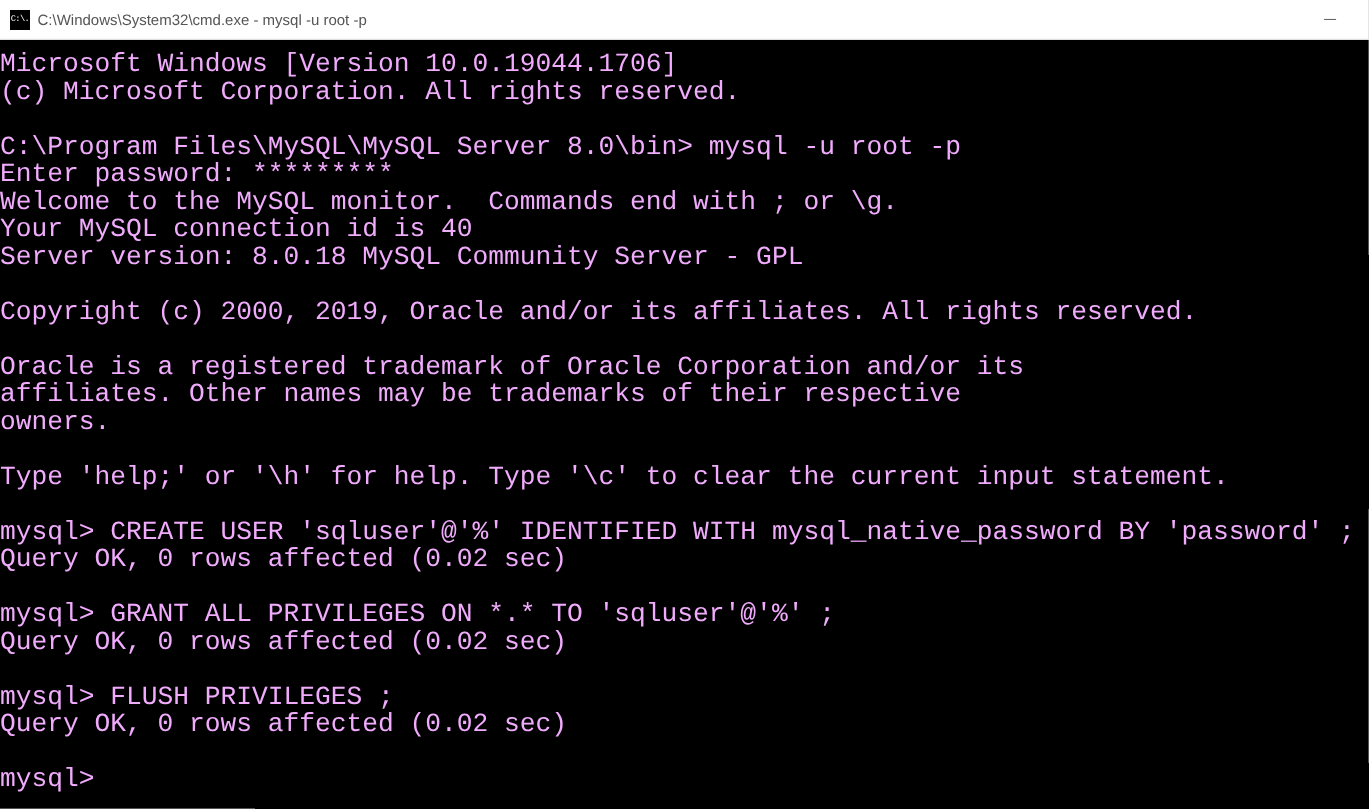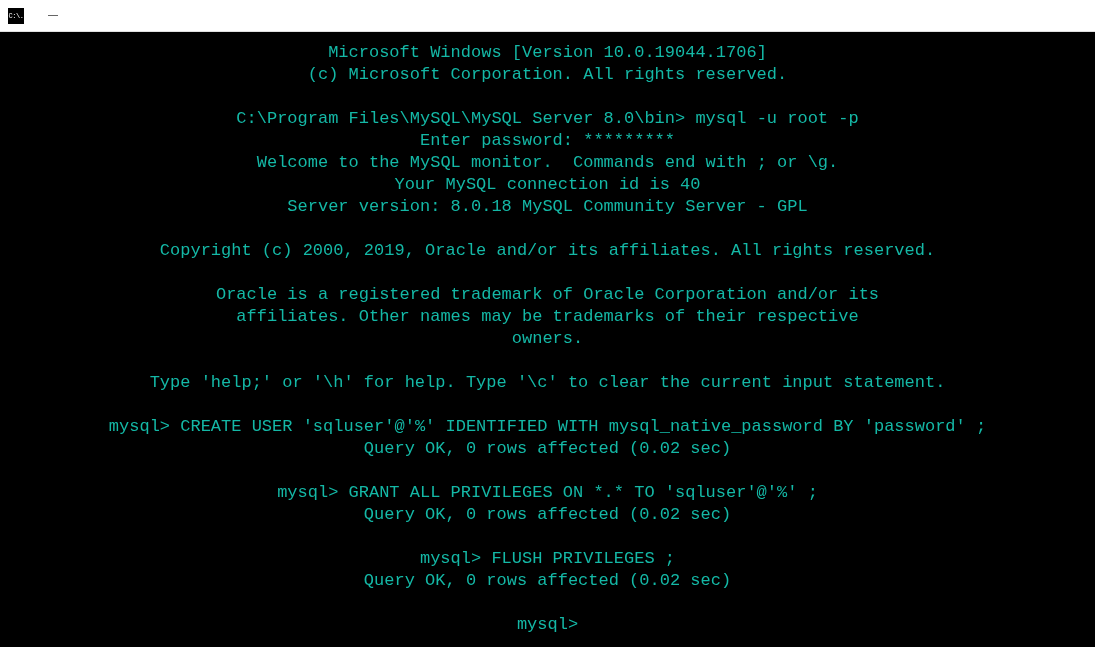--- a/index.html
+++ b/index.html
@@ -44,36 +44,36 @@
       width: 46px;
       height: 32px;
       display: flex;
       align-items: center;
       justify-content: center;
       color: #666;
       font-size: 14px;
     }
     .terminal {
       background: #000;
-      color: #14b8a6;
+      color: #f0abfc;
       padding: 10px 0 10px 0;
-      font-size: 17px;
+      font-size: 21px;
       line-height: 22px;
       height: calc(647px - 32px);
       font-family: Consolas, 'Courier New', monospace;
       white-space: pre;
       overflow: hidden;
-      text-align: center;
     }
   </style>
 </head>
 <body>
 
 <div class="titlebar">
   <div class="titlebar-icon">C:\.</div>
+  <div class="titlebar-title">C:\Windows\System32\cmd.exe - mysql  -u root -p</div>
   <div class="window-controls">
     <div class="win-btn">
       <svg width="10" height="1" viewBox="0 0 10 1">
           <rect width="10" height="1" fill="#666"></rect>
         </svg>
     </div>
   </div>
 </div>
 
 <div class="terminal"><span>Microsoft Windows [Version 10.0.19044.1706]</span>

